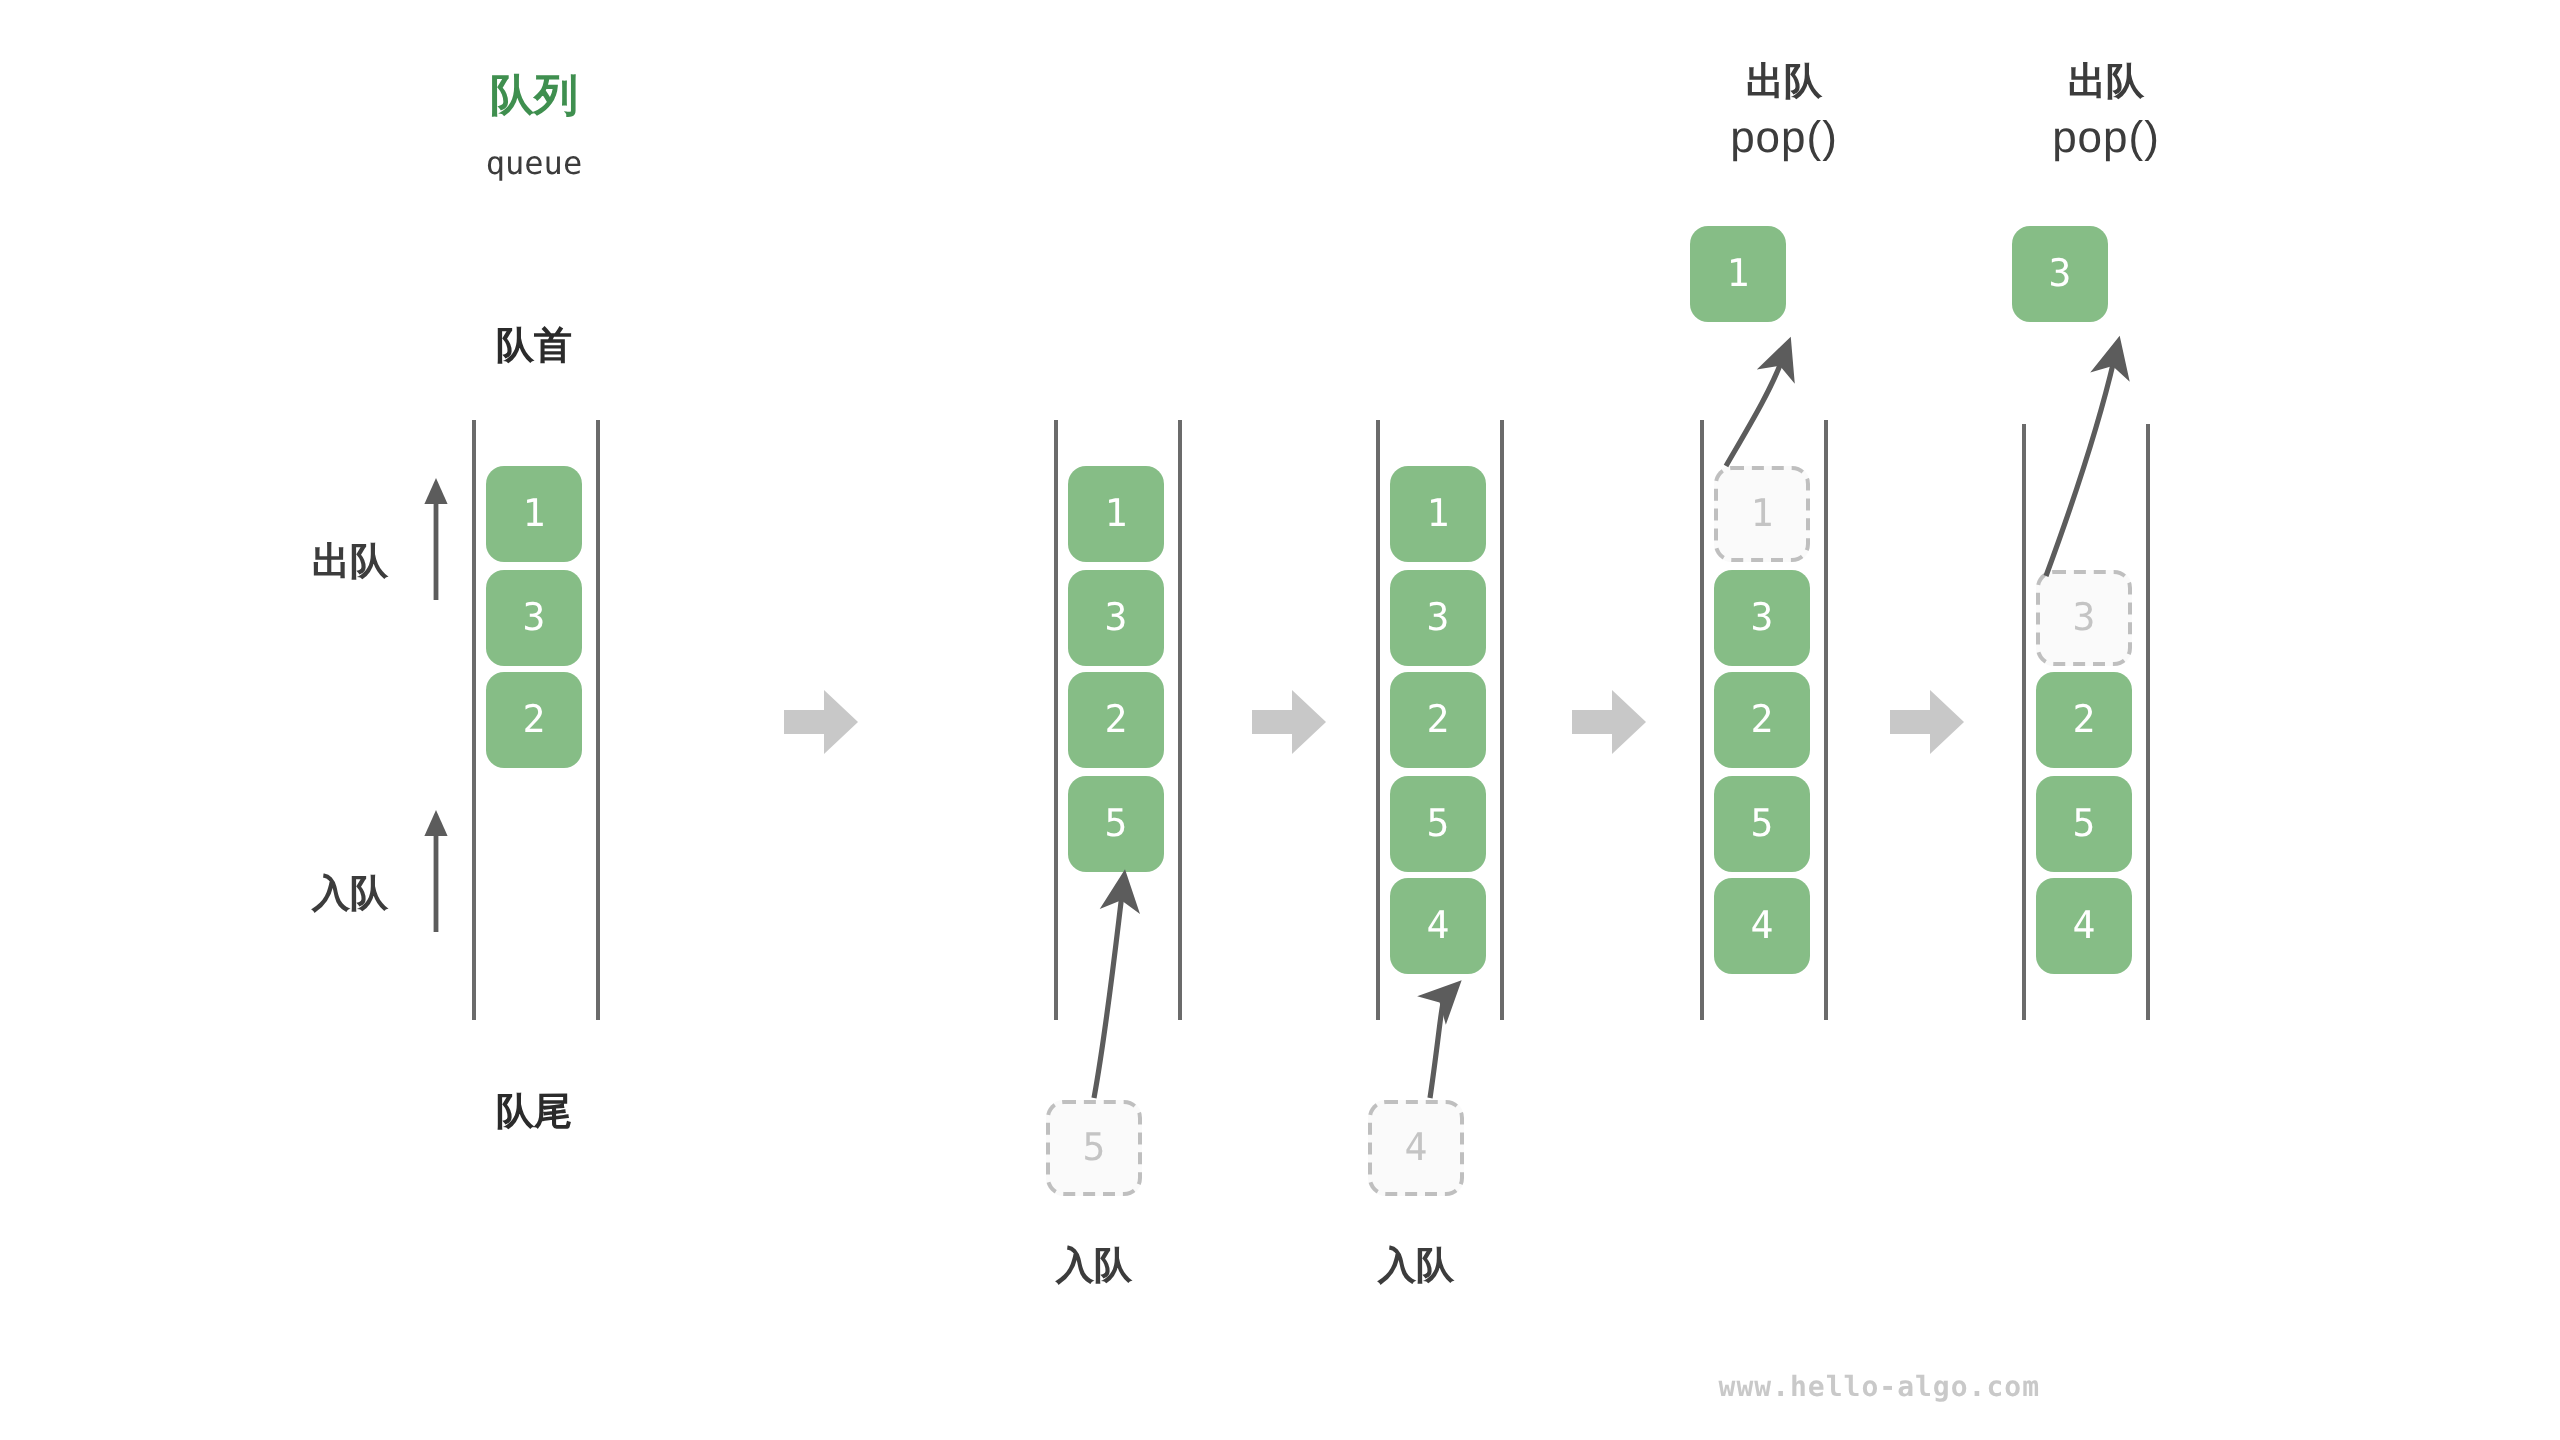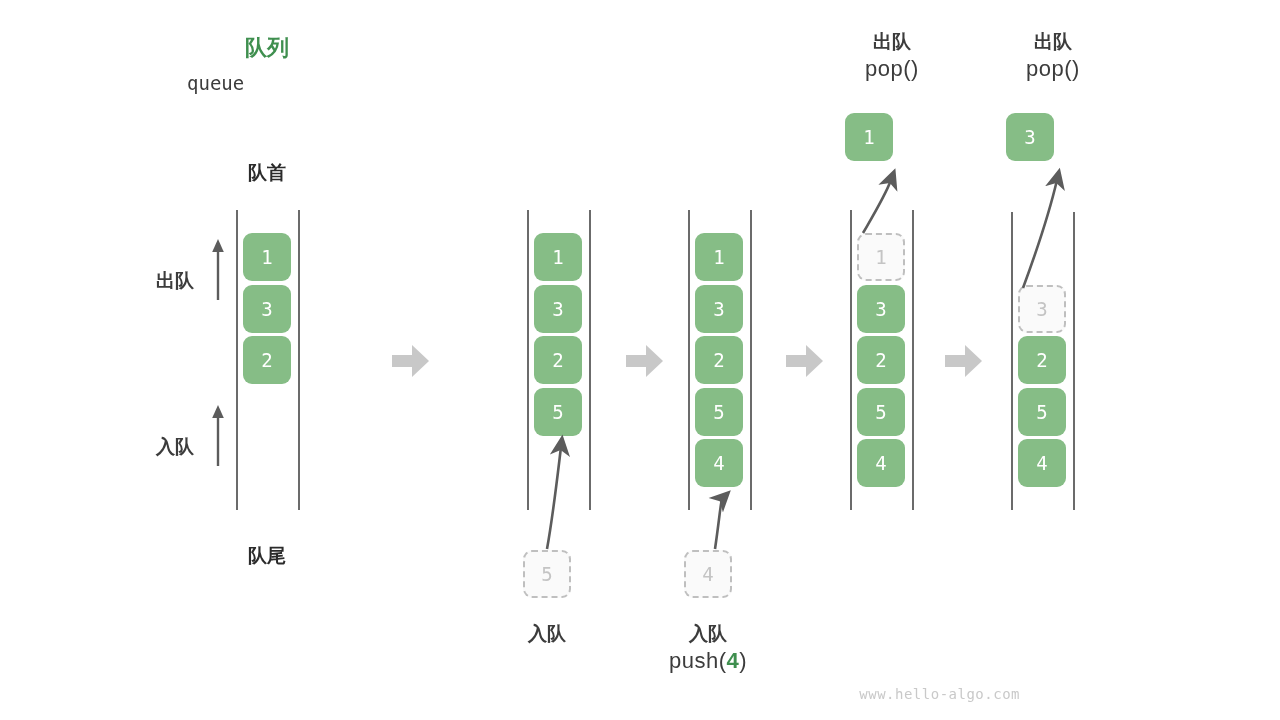--- a/index.html
+++ b/index.html
@@ -26,21 +26,22 @@
     position: absolute;
     font-size: 22px;
     color: #3f8f4f;
     font-weight: bold;
     font-family: "DejaVu Sans", "Liberation Sans", sans-serif;
     text-align: center;
     white-space: nowrap;
   }
   .title-en {
     position: absolute;
-    font-size: 19px;
+    font-size: 16px;
+    text-align: center;
     white-space: nowrap;
   }
   .op-label {
     position: absolute;
     text-align: center;
     white-space: nowrap;
     font-size: 19px;
   }
   .op-label .l1 {
     display: block;
@@ -130,20 +131,21 @@
 
   .watermark {
     position: absolute;
     right: 22px;
     bottom: 18px;
     font-size: 14px;
     color: #c9c9c9;
     font-family: "DejaVu Sans Mono", "Liberation Mono", monospace;
     letter-spacing: 0.5px;
     white-space: nowrap;
+    font-weight: bold;
   }
 </style>
 </head>
 <body>
 
 <div id="stage">
 
   <div class="title-cn" style="left:187px; top:33px; width:160px;">队列</div>
   <div class="title-en mono" style="left:187px; top:72px; width:160px;">queue</div>
 
@@ -185,21 +187,20 @@
       <div class="rail" style="left: 688px; top: 210px; height: 300px;"></div>
       <div class="rail" style="left: 750px; top: 210px; height: 300px;"></div>
       <div class="cell" style="left: 695px; top: 233px;">1</div>
       <div class="cell" style="left: 695px; top: 284.6px;">3</div>
       <div class="cell" style="left: 695px; top: 336.2px;">2</div>
       <div class="cell" style="left: 695px; top: 387.8px;">5</div>
       <div class="cell" style="left: 695px; top: 439.4px;">4</div>
       <div class="cell ghost" style="left: 684px; top: 550px;">4</div>
       <div class="op-label" style="width: 200px; left: 608px; top: 620px;">
         <span class="l1">入队</span>
-        <span class="l2"><span>push(</span><span class="num">4</span><span>)</span></span>
       </div>
       <div class="rail" style="left: 850px; top: 210px; height: 300px;"></div>
       <div class="rail" style="left: 912px; top: 210px; height: 300px;"></div>
       <div class="cell ghost" style="left: 857px; top: 233px;">1</div>
       <div class="cell" style="left: 857px; top: 284.6px;">3</div>
       <div class="cell" style="left: 857px; top: 336.2px;">2</div>
       <div class="cell" style="left: 857px; top: 387.8px;">5</div>
       <div class="cell" style="left: 857px; top: 439.4px;">4</div>
       <div class="cell" style="left: 845px; top: 113px;">1</div>
       <div class="op-label" style="width: 200px; left: 792px; top: 28px;">

